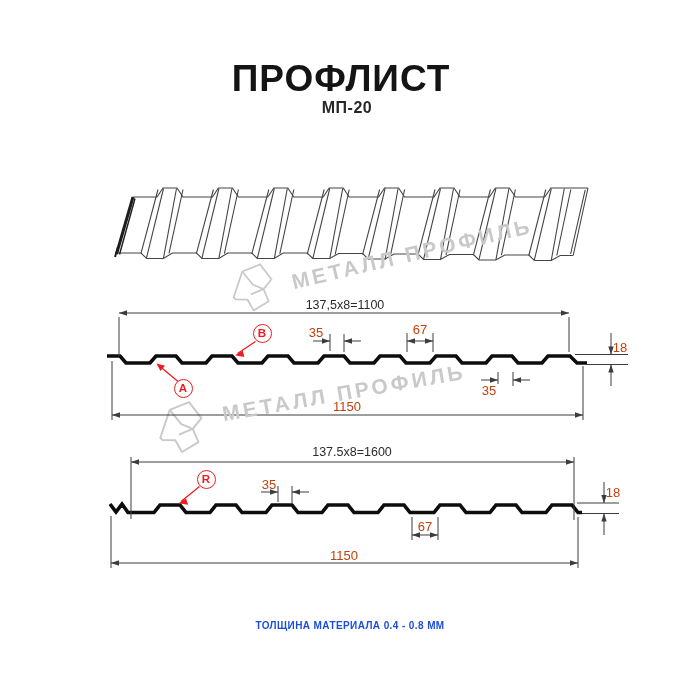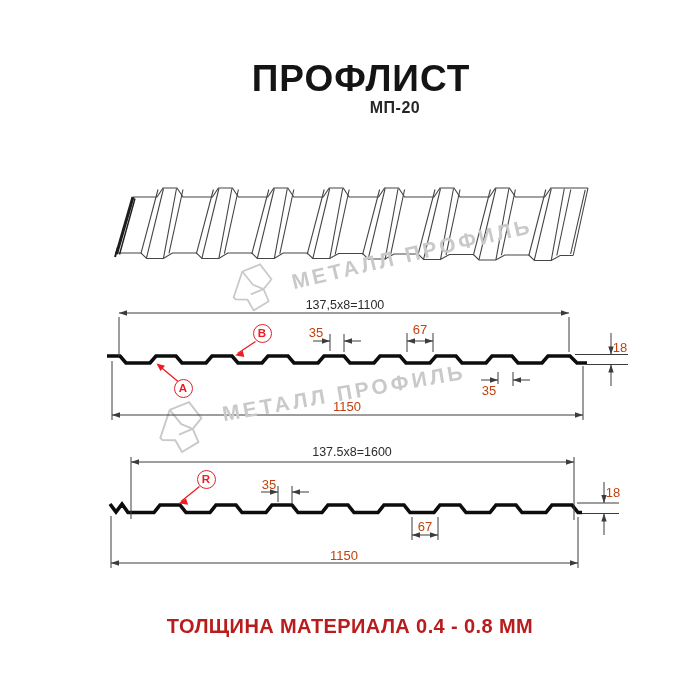--- a/index.html
+++ b/index.html
@@ -1,37 +1,37 @@
 <!DOCTYPE html>
 <html><head>
 <meta charset="utf-8">
 <style>
   html,body{margin:0;padding:0;background:#ffffff;}
   .page{position:relative;width:700px;height:700px;background:#ffffff;overflow:hidden;
         font-family:"Liberation Sans","DejaVu Sans",sans-serif;}
   .abs{position:absolute;line-height:1;white-space:nowrap;}
   .ctr{transform:translate(-50%,-50%);}
   .title{font-size:37px;font-weight:800;letter-spacing:1px;color:#141414;}
-  .subtitle{font-size:16px;font-weight:700;letter-spacing:.5px;color:#262626;margin-left:48px;}
-  .footer-note{font-size:20px;font-weight:700;letter-spacing:.4px;color:#b91c1c;}
+  .subtitle{font-size:16px;font-weight:700;letter-spacing:.5px;color:#262626;}
+  .footer-note{font-size:10px;font-weight:700;letter-spacing:.4px;color:#1d4ed8;}
   .dim{font-size:13px;color:#c2410c;}
   .dim-sm{font-size:12.5px;color:#2c2c2c;}
   .marker{position:absolute;width:19px;height:19px;border:1.8px solid #ee1b22;border-radius:50%;
           background:#fff;color:#ee1b22;font-size:11.5px;font-weight:700;
           display:flex;align-items:center;justify-content:center;box-sizing:border-box;}
   .wm-text{position:absolute;font-size:21px;font-weight:700;letter-spacing:3.2px;
            color:#c9c9c9;white-space:nowrap;}
   svg{position:absolute;left:0;top:0;}
 </style>
 </head>
 <body>
 
 <div class="page">
 
-  <div class="abs ctr title" style="left:341px;top:78px;margin-left:20px;">ПРОФЛИСТ</div>
+  <div class="abs ctr title" style="left:341px;top:78px;">ПРОФЛИСТ</div>
   <div class="abs ctr subtitle" style="left:347px;top:108px;">МП-20</div>
 
   <svg width="700" height="700" viewBox="0 0 700 700">
     <defs>
       <path id="mp-logo" d="M6,52 L27,10 L59,2 L75,30 L59,45 L65,67 L37,79 L29,59 L9,56 Z M59,45 L36,51 M27,10 L42,35 L59,45" fill="none" stroke="#c9c9c9" stroke-width="3" stroke-linejoin="round"></path>
     </defs>
 
     <g>
       <use href="#mp-logo" transform="translate(226,268) rotate(-8) scale(0.58)"></use>
     </g>

